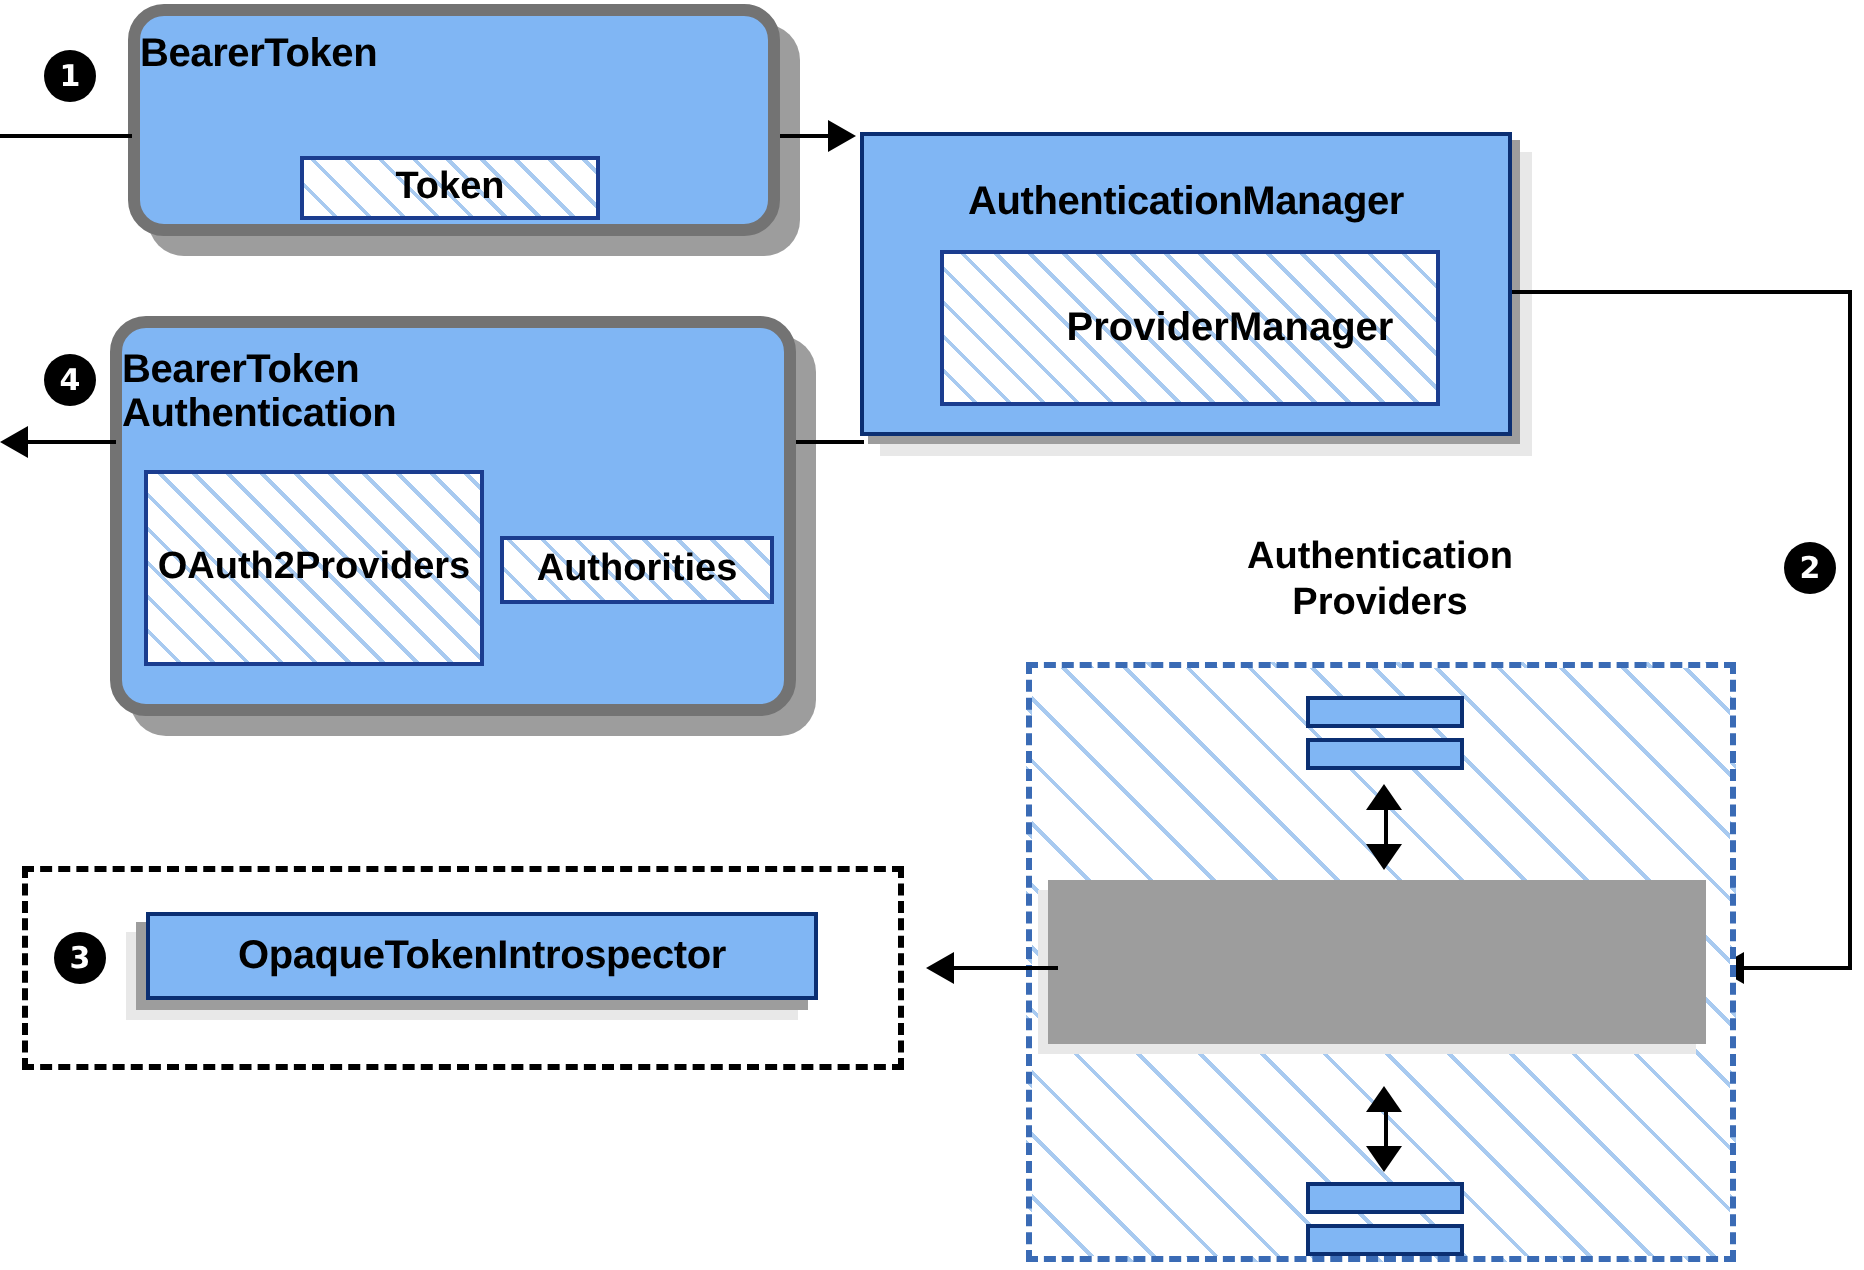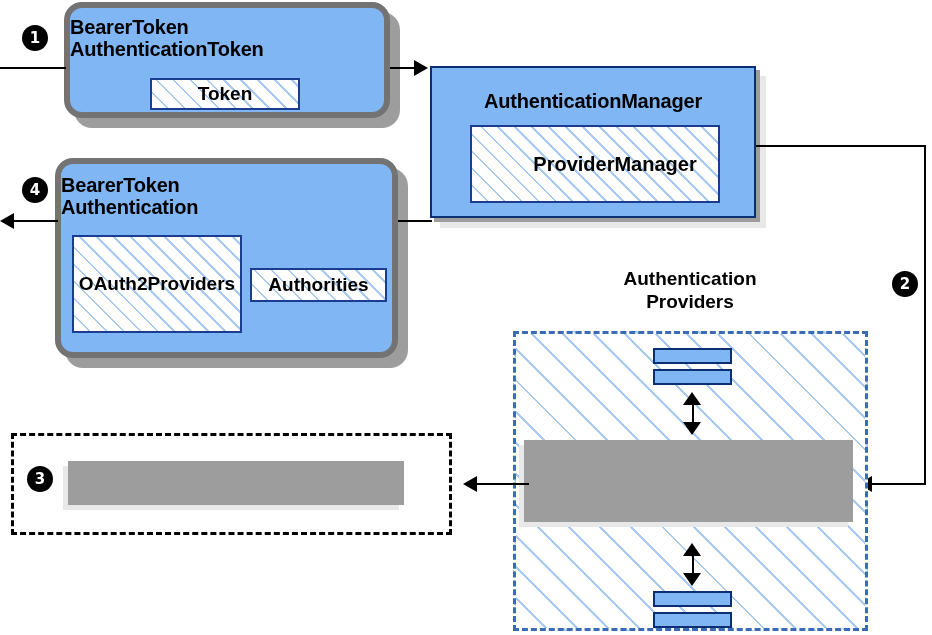--- a/index.html
+++ b/index.html
@@ -80,21 +80,20 @@
              font-size:19px;line-height:1.2;}
 </style>
 </head>
 <body>
 
 <div id="stage">
 
   <div class="shadow" style="left:74px;top:12px;width:326px;height:116px;border-radius:18px;"></div>
   <div class="rndbox" style="left:64px;top:2px;width:326px;height:116px;">
     <div class="title" style="font-size:20px;margin-top:8px;">BearerToken</div>
-    <div class="title" style="font-size:20px;">AuthenticationToken</div>
   </div>
   <div class="hatch" style="left:150px;top:78px;width:150px;height:32px;font-size:19px;">
     <span>Token</span>
   </div>
 
   <div class="hline" style="left:0px;top:67px;width:66px;"></div>
   <div class="badge" style="left:22px;top:25px;">1</div>
 
   <div class="hline" style="left:390px;top:67px;width:28px;"></div>
   <div class="arrR" style="left:414px;top:60px;"></div>
@@ -153,18 +152,21 @@
   <div class="vline" style="left:692px;top:547px;height:32px;"></div>
   <div class="arrU" style="left:683px;top:543px;"></div>
   <div class="arrD" style="left:683px;top:573px;"></div>
 
   <div class="bar" style="left:653px;top:591px;width:79px;height:16px;"></div>
   <div class="bar" style="left:653px;top:612px;width:79px;height:16px;"></div>
 
   <div class="dash-black" style="left:11px;top:433px;width:441px;height:102px;"></div>
   <div class="shadow2" style="left:63px;top:466px;width:336px;height:44px;"></div>
   <div class="shadow" style="left:68px;top:461px;width:336px;height:44px;"></div>
+  <div class="sqbox" style="left:73px;top:456px;width:336px;height:44px;">
+    <div class="title" style="font-size:20px;">OpaqueTokenIntrospector</div>
+  </div>
   <div class="badge" style="left:27px;top:466px;">3</div>
 
   <div class="hline" style="left:477px;top:483px;width:52px;"></div>
   <div class="arrL" style="left:463px;top:476px;"></div>
 
 </div>
 
 </body></html>

